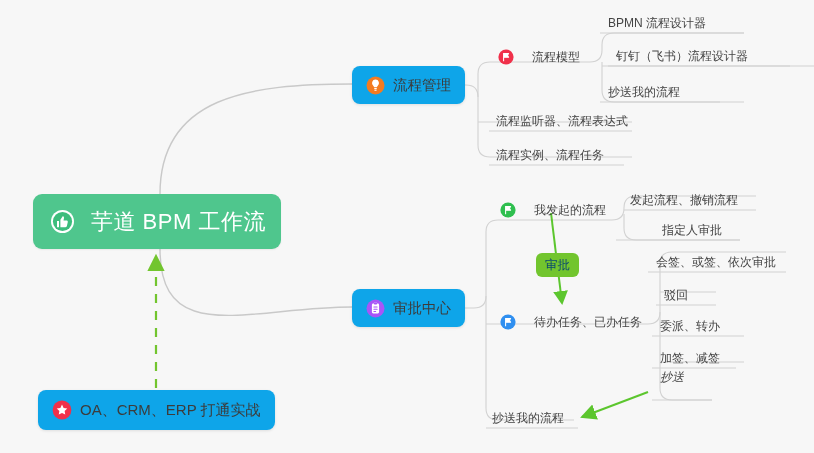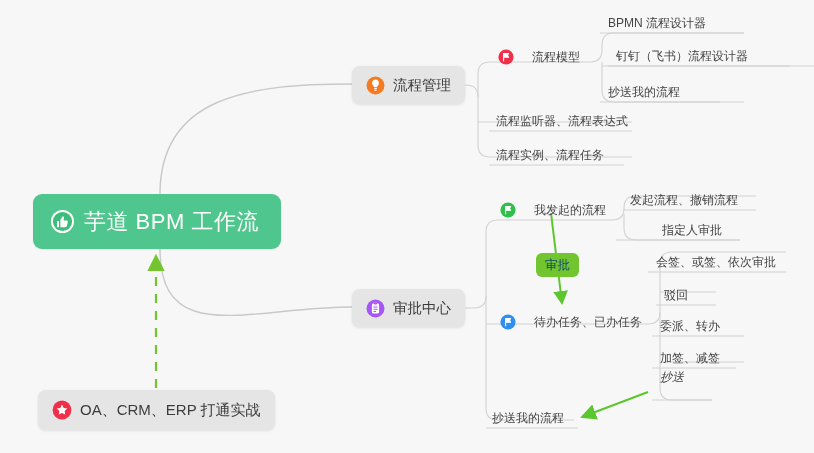--- a/index.html
+++ b/index.html
@@ -28,28 +28,28 @@
     background: #4fc68d;
     border-radius: 9px;
     display: flex; align-items: center;
     padding-left: 17px;
     box-shadow: 0 1px 2px rgba(0,0,0,0.06);
   }
   .root-label {
     color: #ffffff;
     font-size: 22px;
     letter-spacing: 0.5px;
-    margin-left: 9px;
+    margin-left: 16px;
     white-space: nowrap;
   }
 
   
   .card {
     position: absolute;
-    background: #e5e5e5;
+    background: #0ea5e9;
     border-radius: 8px;
     display: flex; align-items: center;
     box-shadow: 0 1px 3px rgba(0,0,0,0.10);
     padding: 0 14px;
     height: 38px;
     white-space: nowrap;
   }
   .card .card-label {
     font-size: 14.5px;
     color: #3c3c3c;

